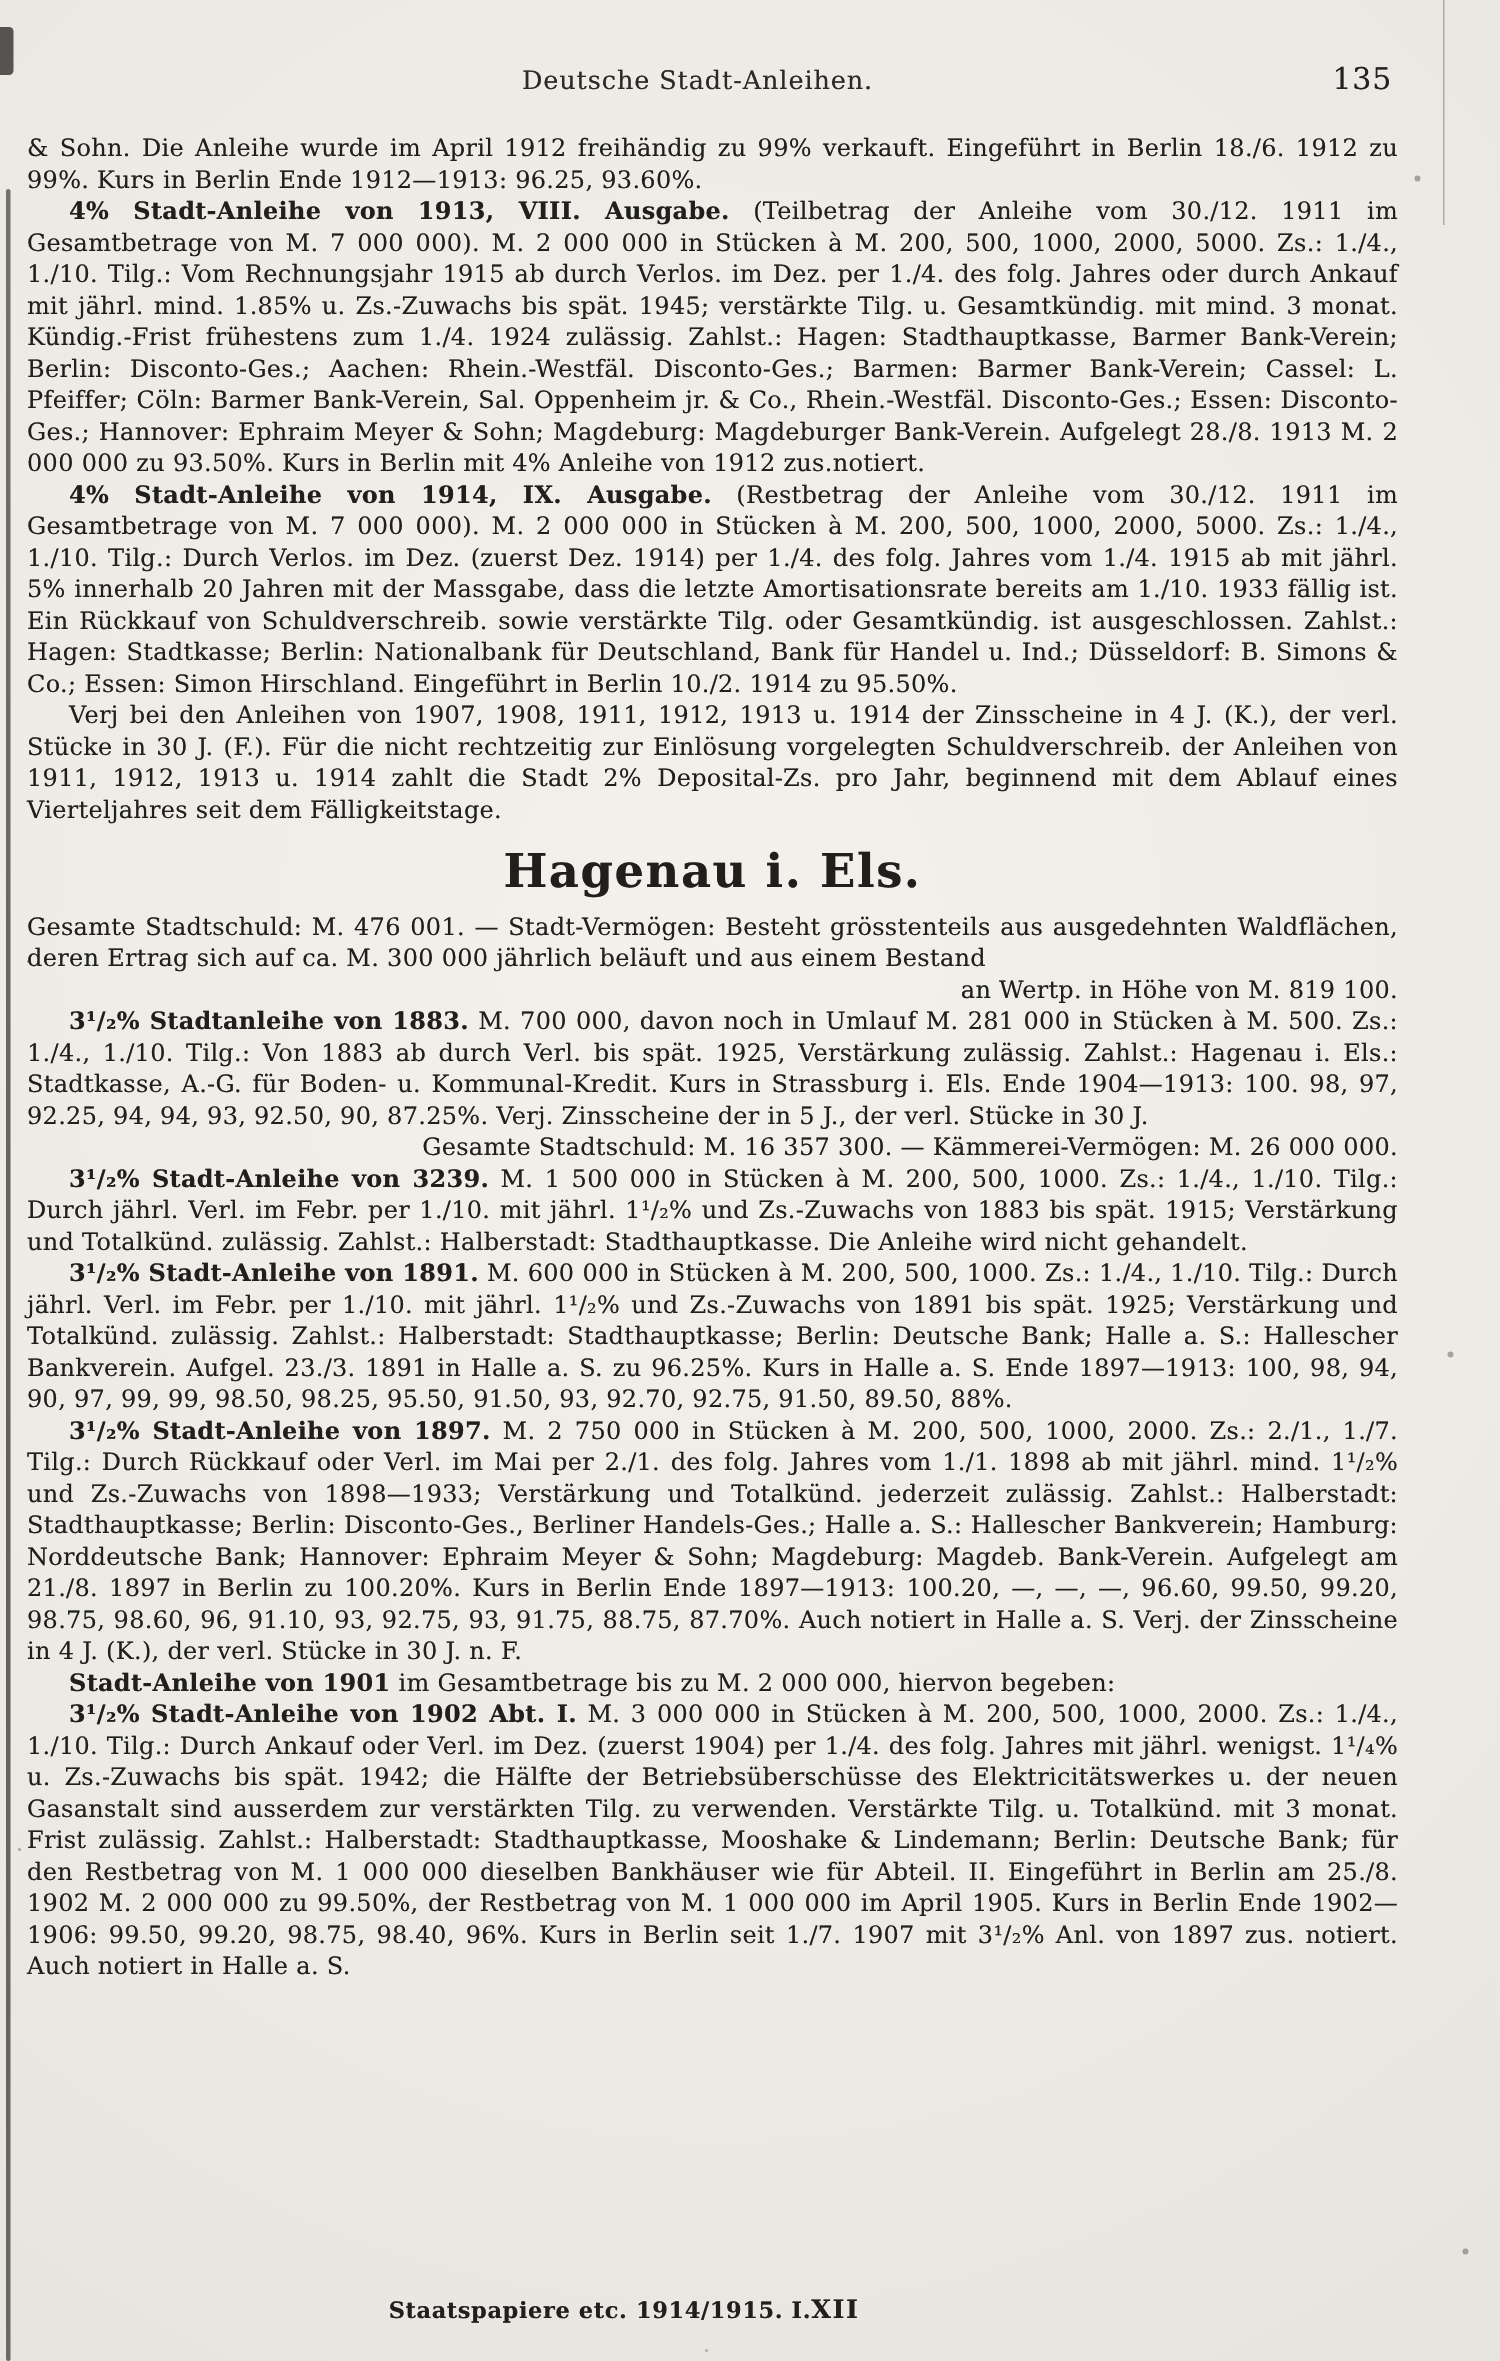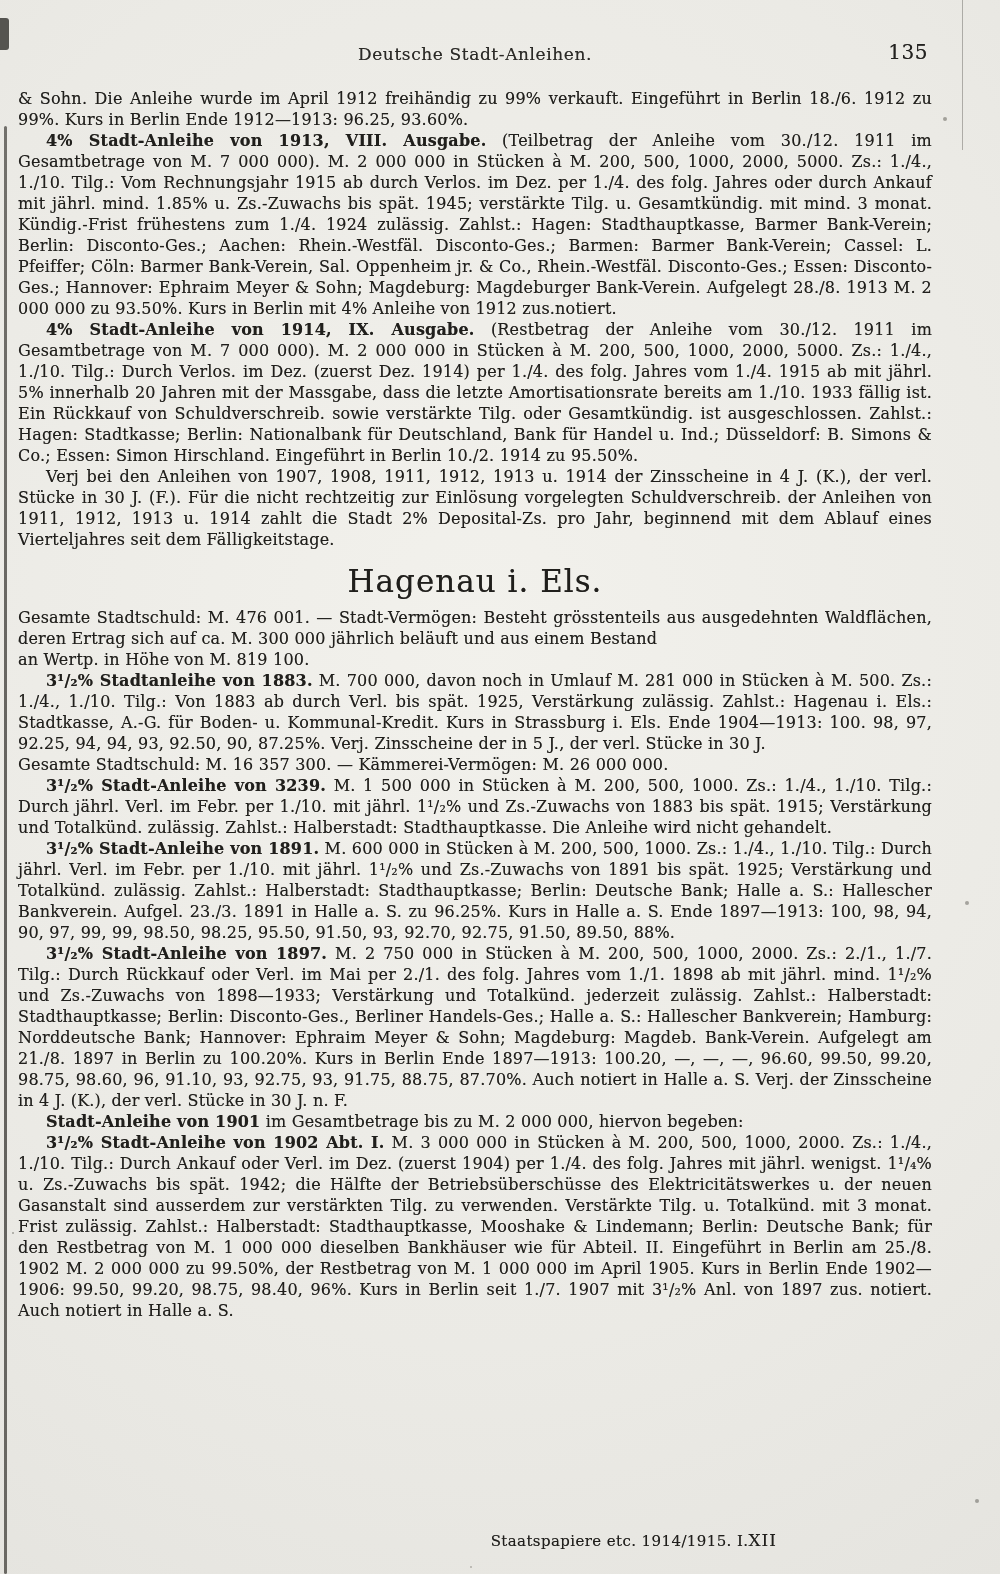--- a/index.html
+++ b/index.html
@@ -39,51 +39,51 @@
       944px 118px 0 1px rgba(90,88,80,.5),
       18px 640px 0 0 rgba(90,88,80,.55),
       966px 902px 0 1px rgba(80,78,70,.45),
       12px 1232px 0 0 rgba(90,88,80,.5),
       976px 1500px 0 1px rgba(75,73,66,.45),
       470px 1566px 0 0 rgba(90,88,80,.4);
   }
 
   
   .running-header {
-    position:absolute; top:44px; left:18px; width:914px;
+    position:absolute; top:44px; left:8px; width:914px;
     text-align:center; font-size:17px; letter-spacing:.6px; color:#2b2a27;
   }
   .page-number {
     position:absolute; top:40px; right:72px;
     font-size:20px; letter-spacing:.5px; color:#232220;
   }
 
   
   .text-block {
     position:absolute; top:88px; left:18px; width:914px;
     font-size:16px; line-height:21px; letter-spacing:.2px;
     text-align:justify;
   }
   p.para { margin:0; }
   p.indent { text-indent:28px; }
-  p.center { text-align:left; text-indent:0; }
+  p.center { text-align:right; text-indent:0; }
   strong.lead { font-weight:bold; }
 
   h2.city-heading {
     margin:14px 0 9px;
     text-align:center;
     font-size:31px; line-height:34px;
-    font-weight:normal; letter-spacing:1px;
+    font-weight:bold; letter-spacing:1px;
     text-indent:0;
   }
 
   
   .page-footer {
     position:absolute; bottom:24px; left:55px; width:722px;
-    display:flex; justify-content:flex-end; align-items:baseline;
+    display:flex; justify-content:center; align-items:baseline;font-weight:bold;
   }
   .footer-left  { font-size:15px; letter-spacing:.4px; }
   .footer-right { font-size:17px; letter-spacing:1px; }
 </style>
 </head>
 <body>
 
 <div class="page">
 
   <div class="corner-mark"></div>

